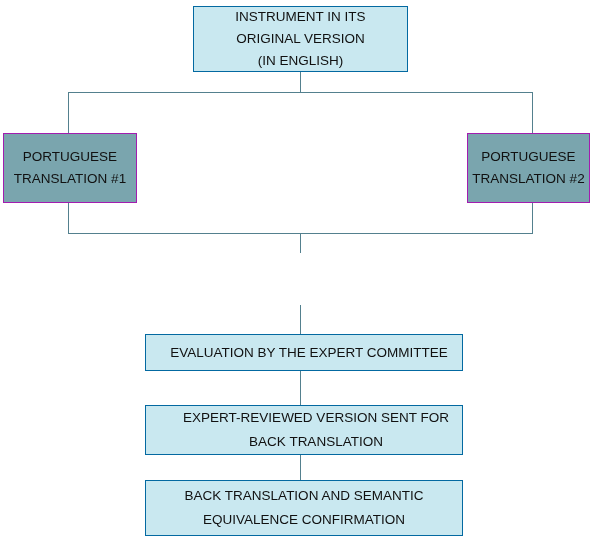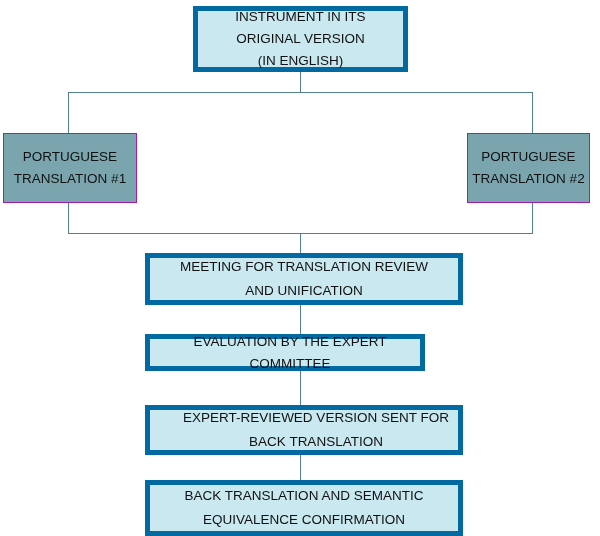--- a/index.html
+++ b/index.html
@@ -22,36 +22,36 @@
     justify-content: center;
     text-align: center;
     white-space: pre-line;
     font-size: 13.5px;
     line-height: 22px;
     color: #111111;
     box-sizing: border-box;
   }
   .node.light {
     background: #c9e8f0;
-    border: 5px solid #0369a1;
+    border: 1px solid #0369a1;
   }
   .node.dark {
     background: #7aa5ae;
     border: 1px solid #a21caf;
   }
   .line {
     position: absolute;
     background: #53808e;
   }
   
   #node-original        { left: 193px; top: 6px;   width: 215px; height: 66px; }
   #node-translation1    { left: 3px;   top: 133px; width: 134px; height: 70px; }
   #node-translation2    { left: 467px; top: 133px; width: 123px; height: 70px; }
   #node-meeting         { left: 145px; top: 253px; width: 318px; height: 52px; line-height: 24px; }
-  #node-evaluation      { left: 145px; top: 334px; width: 280px; height: 37px; padding-left: 10px; }
+  #node-evaluation      { left: 145px; top: 334px; width: 318px; height: 37px; padding-left: 10px; }
   #node-expert-reviewed { left: 145px; top: 405px; width: 318px; height: 50px; line-height: 24px; padding-left: 24px; }
   #node-back            { left: 145px; top: 480px; width: 318px; height: 56px; line-height: 24px; }
   
   #line-top-stub      { left: 300px; top: 72px;  width: 1px;   height: 20px; }
   #line-top-h         { left: 68px;  top: 92px;  width: 465px; height: 1px;  }
   #line-left-drop     { left: 68px;  top: 92px;  width: 1px;   height: 41px; }
   #line-right-drop    { left: 532px; top: 92px;  width: 1px;   height: 41px; }
   #line-left-down     { left: 68px;  top: 203px; width: 1px;   height: 30px; }
   #line-right-down    { left: 532px; top: 203px; width: 1px;   height: 30px; }
   #line-bottom-h      { left: 68px;  top: 233px; width: 465px; height: 1px;  }
@@ -80,22 +80,20 @@
   <div class="node light" id="node-original">INSTRUMENT IN ITS
 ORIGINAL VERSION
 (IN ENGLISH)</div>
 
   <div class="node dark" id="node-translation1">PORTUGUESE
 TRANSLATION #1</div>
 
   <div class="node dark" id="node-translation2">PORTUGUESE
 TRANSLATION #2</div>
 
-  <div class="node light" id="node-meeting">MEETING FOR TRANSLATION REVIEW
-AND UNIFICATION</div>
 
   <div class="node light" id="node-evaluation">EVALUATION BY THE EXPERT COMMITTEE</div>
 
   <div class="node light" id="node-expert-reviewed">EXPERT-REVIEWED VERSION SENT FOR
 BACK TRANSLATION</div>
 
   <div class="node light" id="node-back">BACK TRANSLATION AND SEMANTIC
 EQUIVALENCE CONFIRMATION</div>
 
 </div>

